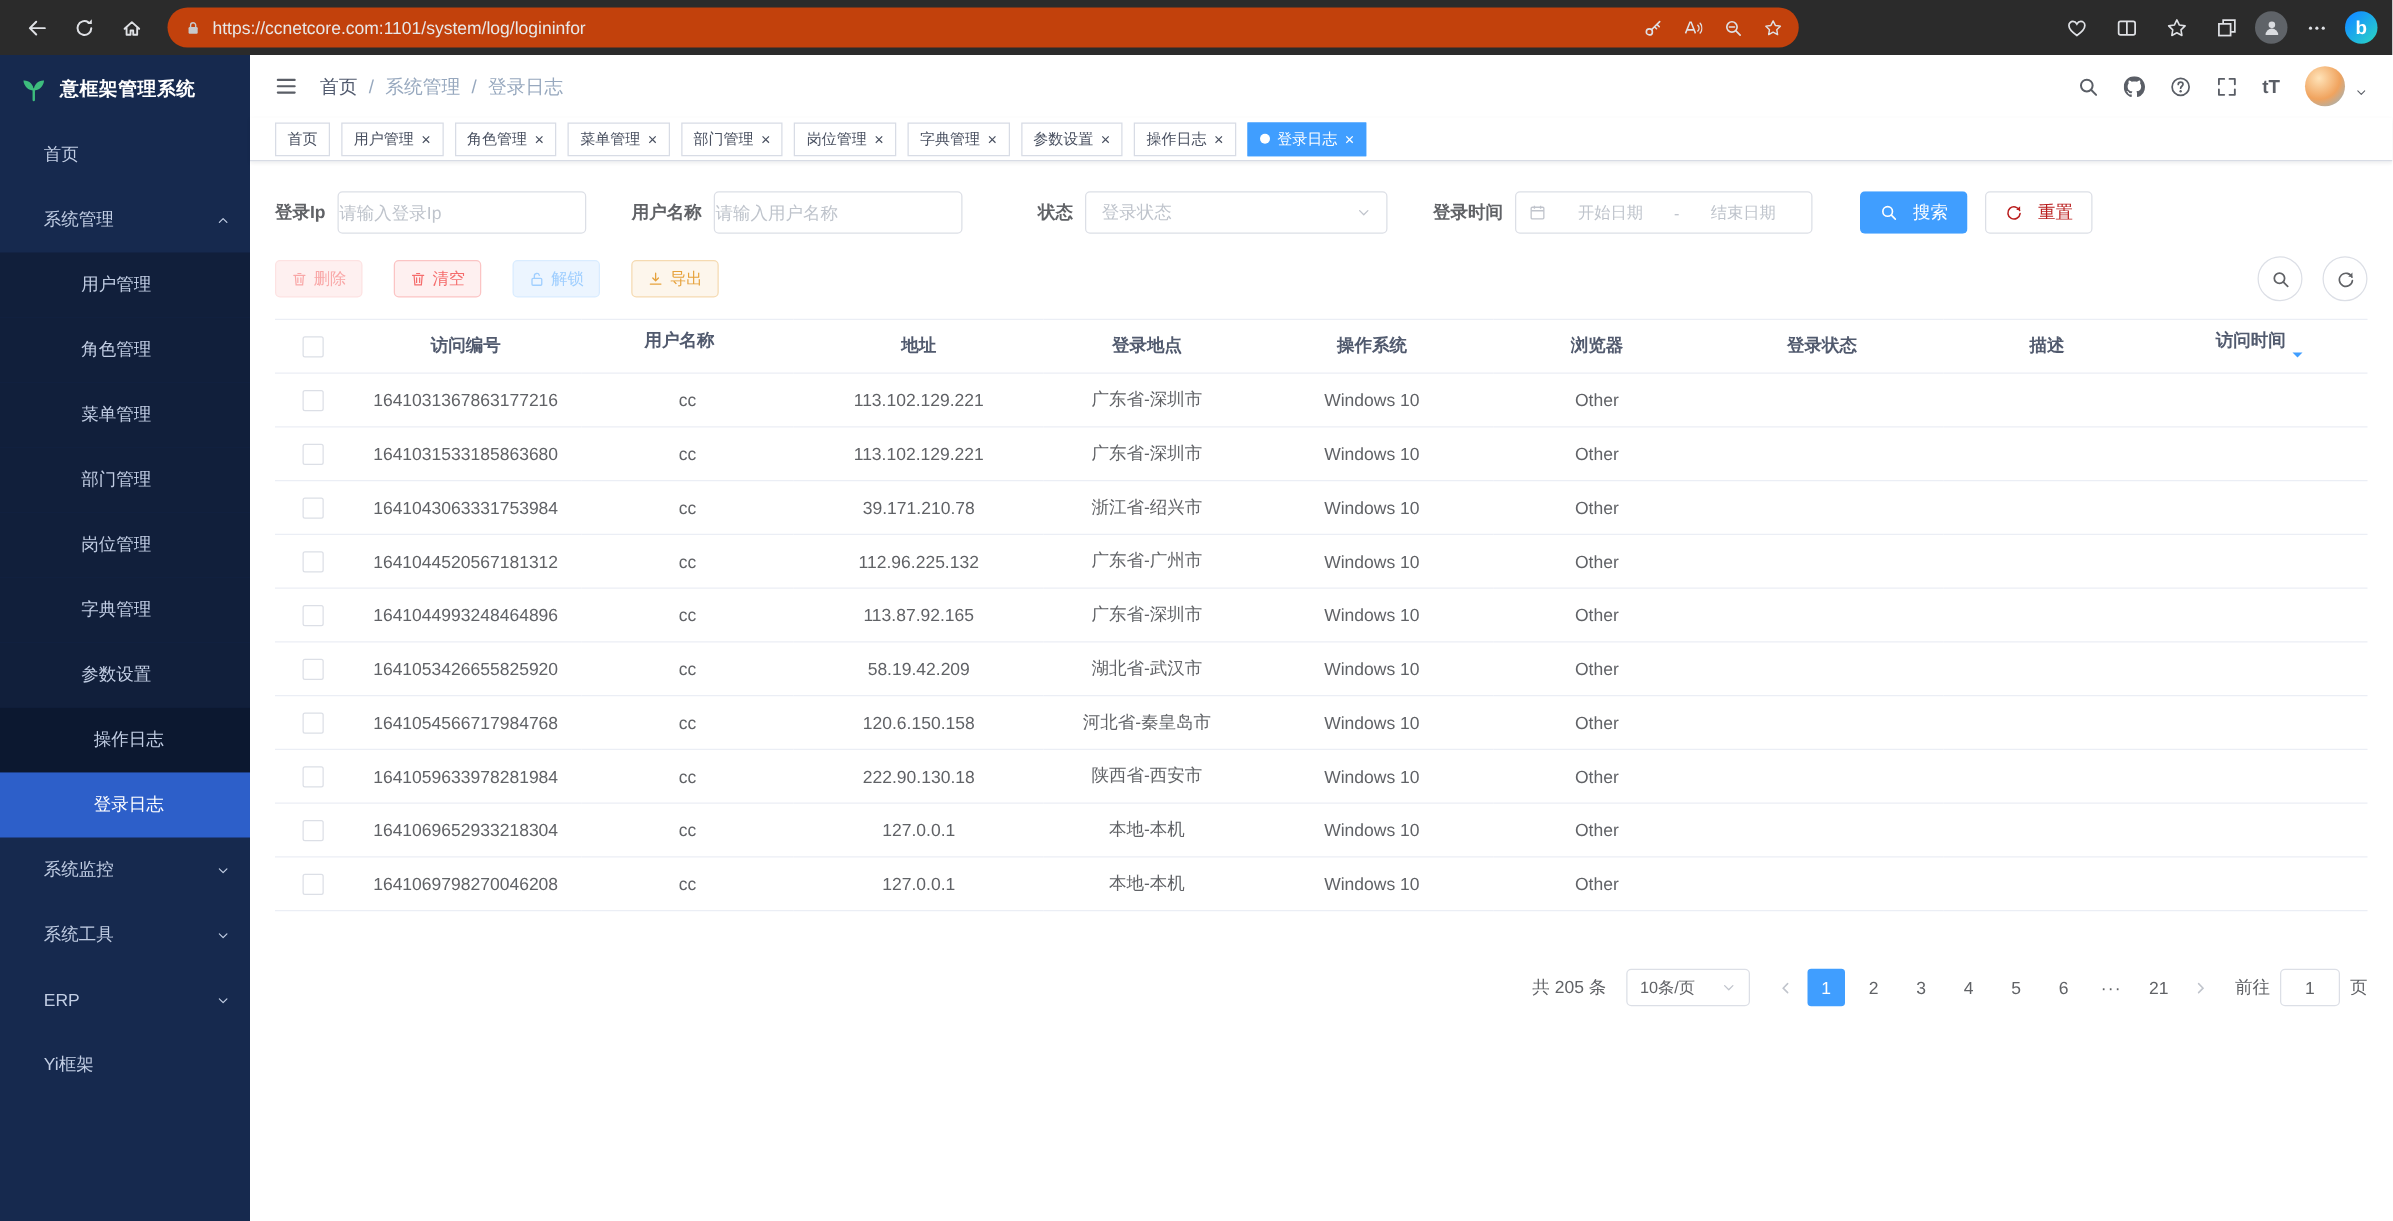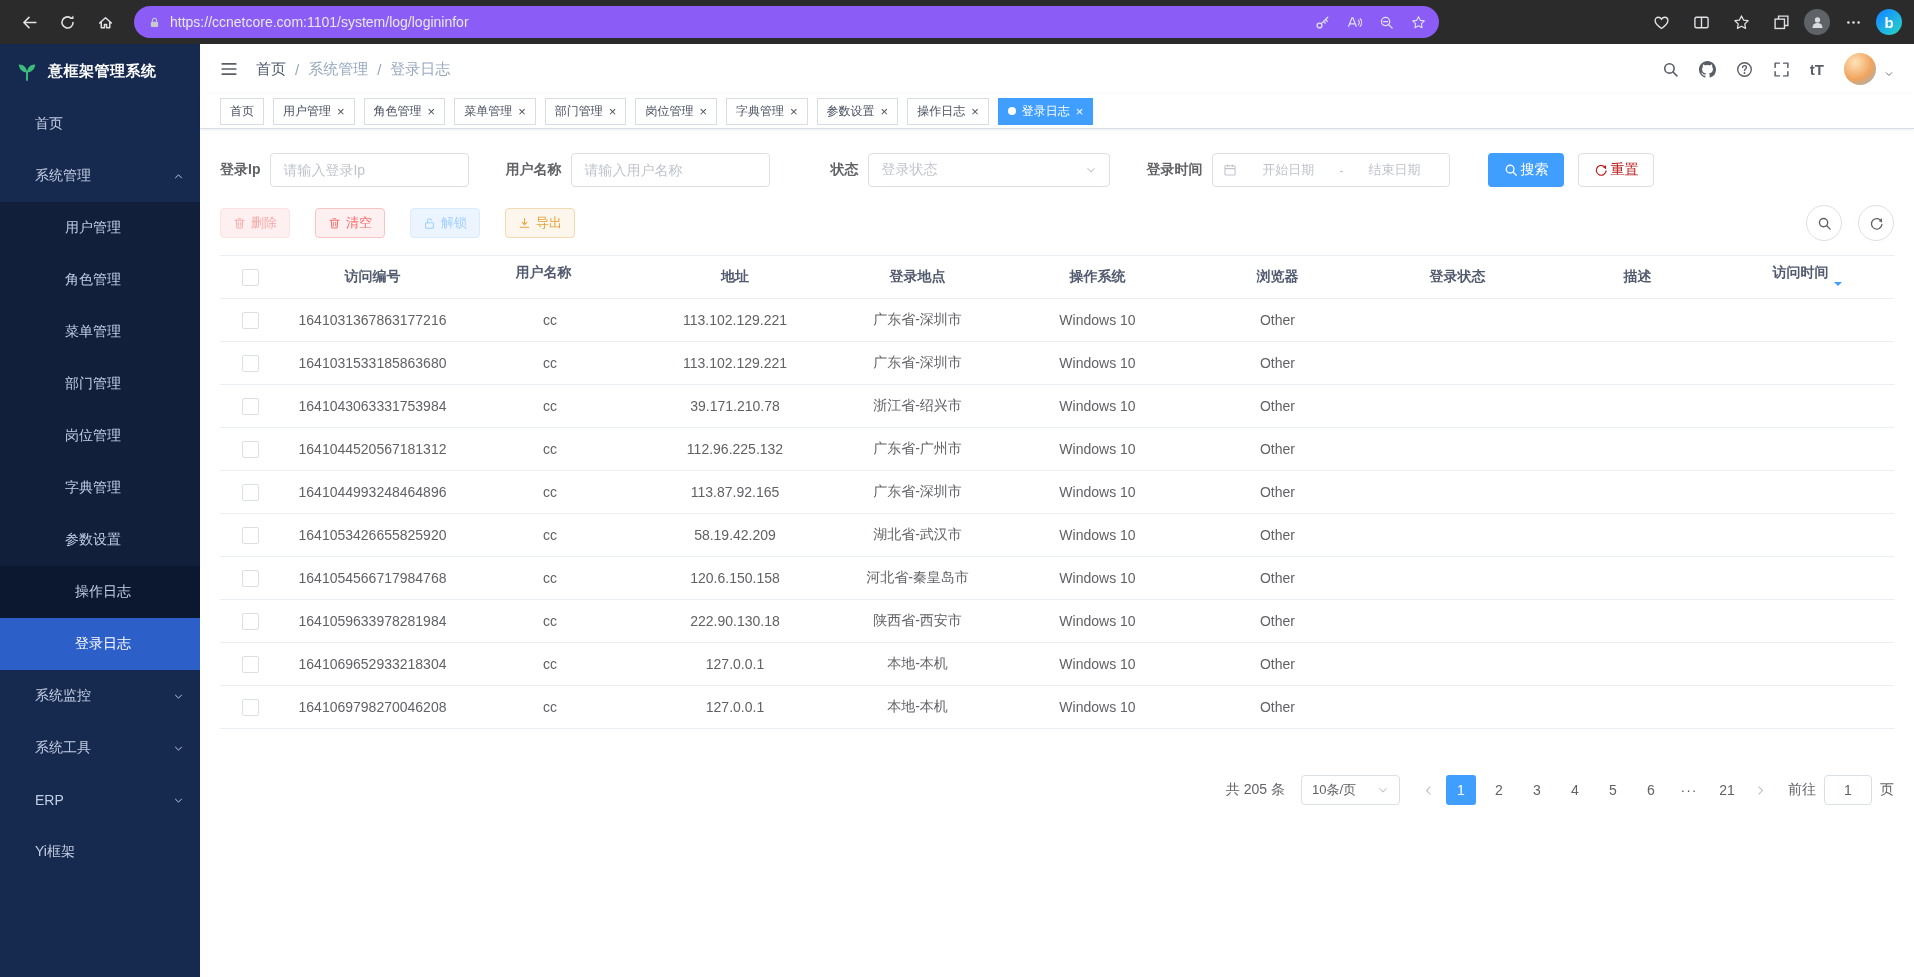--- a/index.html
+++ b/index.html
@@ -7,21 +7,21 @@
   body{width:1914px;height:977px;overflow:hidden;background:#fff;
        font-family:"Liberation Sans","DejaVu Sans",sans-serif;
        -webkit-font-smoothing:antialiased}
   [data-icon]{display:inline-flex;align-items:center;justify-content:center}
   [data-icon] svg{width:1em;height:1em;display:block}
 
   
   .browser-bar{height:44px;background:#2b2b2b;display:flex;align-items:center;padding:0 12px;gap:4px}
   .b-icon{width:34px;height:34px;display:flex;align-items:center;justify-content:center;
           color:#dfe1e5;font-size:17px;border-radius:4px;cursor:pointer}
-  .url-pill{height:32px;background:#8b5cf6;border-radius:16px;display:flex;align-items:center;
+  .url-pill{height:32px;background:#c2410c;border-radius:16px;display:flex;align-items:center;
             padding:0 6px 0 14px;margin:0 8px;width:1305px;box-sizing:border-box;flex:0 0 auto}
   .pill-lock{font-size:13px;color:#c7c9cc;margin-right:9px}
   .url-text{color:#e8e8e8;font-size:14px;flex:1;white-space:nowrap;overflow:hidden}
   .pill-icons{display:flex;align-items:center;gap:2px}
   .pill-icons .b-icon{width:30px;height:30px;font-size:15px}
   .b-right{display:flex;align-items:center;gap:6px;margin-left:auto}
   .b-avatar{width:26px;height:26px;border-radius:50%;background:#5f6368;display:flex;
             align-items:center;justify-content:center;color:#dadce0;font-size:15px;cursor:pointer}
   .bing{width:26px;height:26px;border-radius:50%;color:#fff;font-weight:700;font-size:15px;
         background:linear-gradient(135deg,#1493ff 20%,#2bd7c0);display:flex;align-items:center;
@@ -69,32 +69,32 @@
   .tab.active{background:var(--primary,#409eff);border-color:var(--primary,#409eff);color:#fff}
   .tab.active::before{content:"";width:8px;height:8px;border-radius:50%;background:#fff}
   .tab-close{font-size:13px;line-height:1}
 
   
   .content{flex:1;padding:16px 20px 0;box-sizing:border-box}
 
   .filters{display:flex;align-items:center;margin:8px 0 18px;font-size:14px}
   .f-label{font-weight:700;color:#606266;margin-right:10px;white-space:nowrap}
   .inp{width:199px;height:34px;box-sizing:border-box;border:1px solid #dcdfe6;border-radius:4px;
-       padding:0 12px;font-size:14px;color:#4d7c0f;outline:none;font-family:inherit}
+       padding:0 0;font-size:14px;color:#4d7c0f;outline:none;font-family:inherit}
   .inp::placeholder{color:#bfc4cc}
   .select-box{width:242px;height:34px;box-sizing:border-box;border:1px solid #dcdfe6;border-radius:4px;
               display:flex;align-items:center;justify-content:space-between;padding:0 12px;
               color:#bfc4cc;cursor:pointer}
   .sel-arrow{color:#c0c4cc;font-size:12px}
   .daterange{width:238px;height:34px;box-sizing:border-box;border:1px solid #dcdfe6;border-radius:4px;
              display:flex;align-items:center;padding:0 10px;color:#bfc4cc;font-size:13px;gap:6px;cursor:pointer}
   .daterange .cal{color:#c0c4cc;font-size:14px}
   .daterange .ph{flex:1;text-align:center;white-space:nowrap}
   .mr36{margin-right:36px}.mr60{margin-right:60px}.mr38{margin-right:38px}.mr14{margin-right:14px}
-  .btn{height:34px;border-radius:4px;display:inline-flex;align-items:center;gap:2px;font-size:14px;
+  .btn{height:34px;border-radius:4px;display:inline-flex;align-items:center;gap:12px;font-size:14px;
        padding:0 15px;border:1px solid transparent;cursor:pointer;font-family:inherit;white-space:nowrap}
   .btn-search{background:var(--primary,#409eff);color:#fff}
   .btn-reset{background:#fff;border-color:#dcdfe6;color:#b91c1c}
 
   .toolbar{display:flex;align-items:center;margin:0 0 14px}
   .abtn{height:30px;border-radius:4px;display:inline-flex;align-items:center;gap:5px;font-size:13px;
         padding:0 12px;cursor:pointer;font-family:inherit;border:1px solid;margin-right:25px;white-space:nowrap}
   .abtn.danger{background:#fef0f0;border-color:#fbc4c4;color:var(--danger,#f56c6c)}
   .abtn.danger.disabled{border-color:#fde2e2;color:#f9a7a7;cursor:not-allowed}
   .abtn.primary.disabled{background:#ecf5ff;border-color:#d9ecff;color:#a0cfff;cursor:not-allowed}

